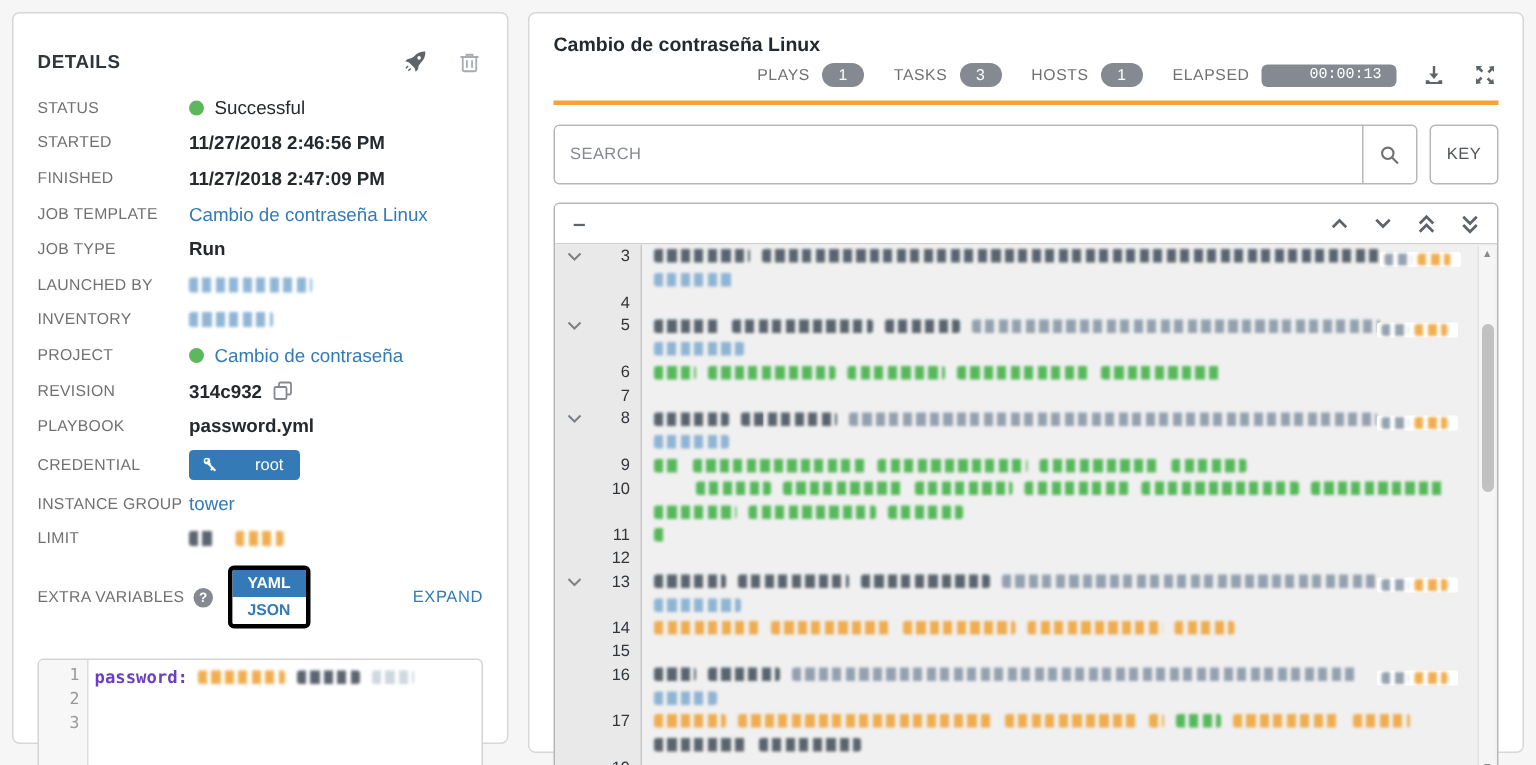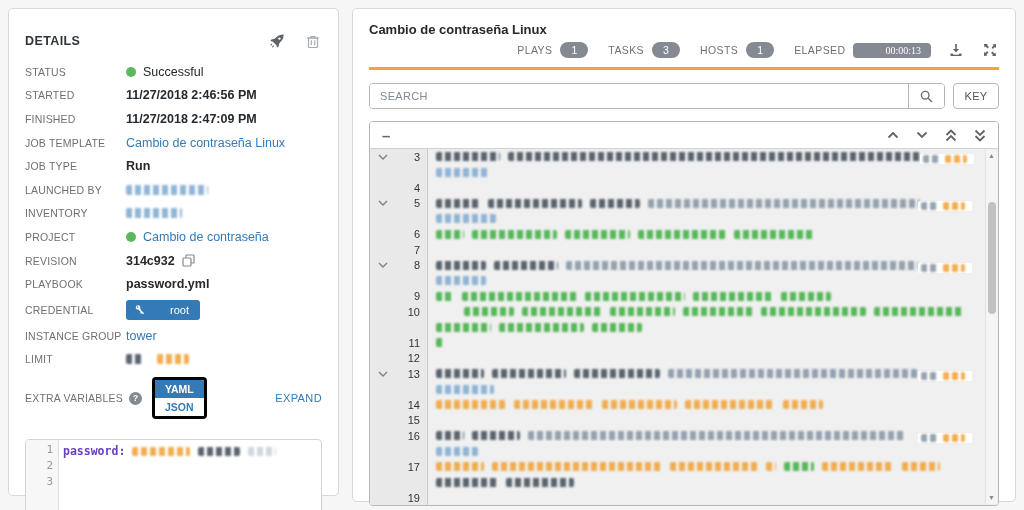--- a/index.html
+++ b/index.html
@@ -46,25 +46,25 @@
   .editor-code { flex:1; padding:3px 0 0 4px; }
   .code-line { height:16px; display:flex; align-items:center; font-family:"DejaVu Sans Mono", monospace; font-size:11.5px; }
   .yaml-key { color:#6a3fc4; font-weight:bold; }
 
   
   .job-title { font-size:13px; font-weight:bold; color:#24292e; }
   .stats-row { display:flex; justify-content:flex-end; align-items:center; margin-top:4px; }
   .stat { display:flex; align-items:center; margin-left:20px; }
   .stat-label { font-size:10.5px; color:#707070; letter-spacing:.4px; margin-right:8px; }
   .stat-badge { background:#848992; color:#fff; font-size:10.5px; border-radius:9px; padding:2px 10px; min-width:28px; text-align:center; }
-  .stat-badge.mono { font-family:Liberation Serif, serif; border-radius:4px; font-size:10px;padding-left:32px; }
+  .stat-badge.mono { font-family:Liberation Mono, monospace; border-radius:4px; font-size:10px;padding-left:32px; }
   .stats-row .hdr-icon { margin-left:16px; }
   .orange-rule { border:none; border-top:3px solid #f5a23c; margin:8px 0 0 0; }
 
-  .search-row { display:flex; margin-top:13px; height:26px; }
+  .search-row { display:flex; margin-top:13px; height:40px; }
   .search-group { flex:1; display:flex; border:1px solid #b7b7b7; border-radius:4px; background:#fff; overflow:hidden; }
   .search-input { flex:1; border:none; outline:none; padding:0 10px; font-size:11.5px; color:#555; font-family:"Liberation Sans",sans-serif; }
   .search-input::placeholder { color:#848992; font-size:11px; letter-spacing:.3px; }
   .search-btn { width:36px; border:none; border-left:1px solid #b7b7b7; background:#fff; display:flex; align-items:center; justify-content:center; cursor:pointer; }
   .key-btn { margin-left:8px; width:46px; border:1px solid #b7b7b7; border-radius:4px; background:#fff; color:#50555a;
     font-size:11px; letter-spacing:.3px; cursor:pointer; }
 
   .output-box { margin-top:12px; border:1px solid #b7b7b7; border-radius:4px; height:385px; overflow:hidden; display:flex; flex-direction:column; }
   .out-toolbar { height:27px; background:#fff; border-bottom:1px solid #d0d0d0; display:flex; align-items:center; padding:0 12px; flex:0 0 27px; }
   .collapse-all { font-size:15px; font-weight:bold; color:#5f6469; cursor:pointer; line-height:1; }

